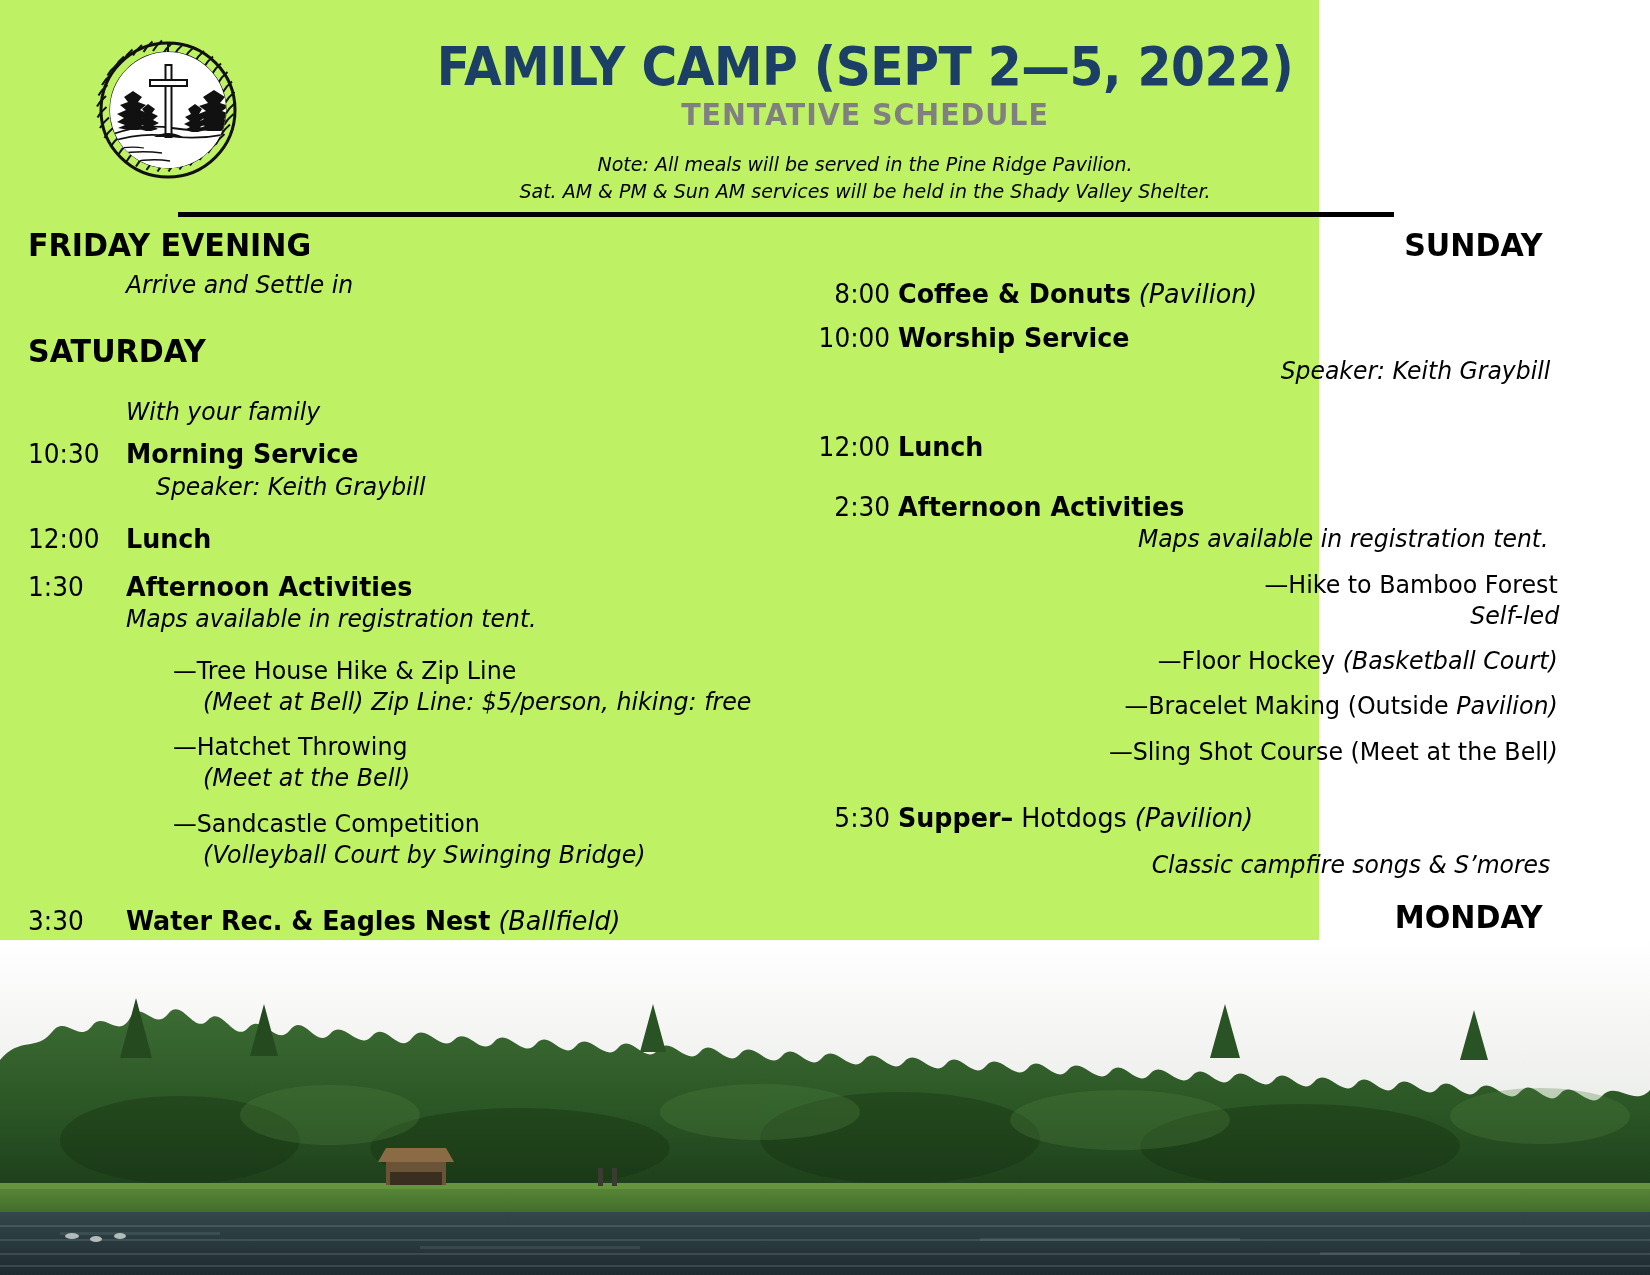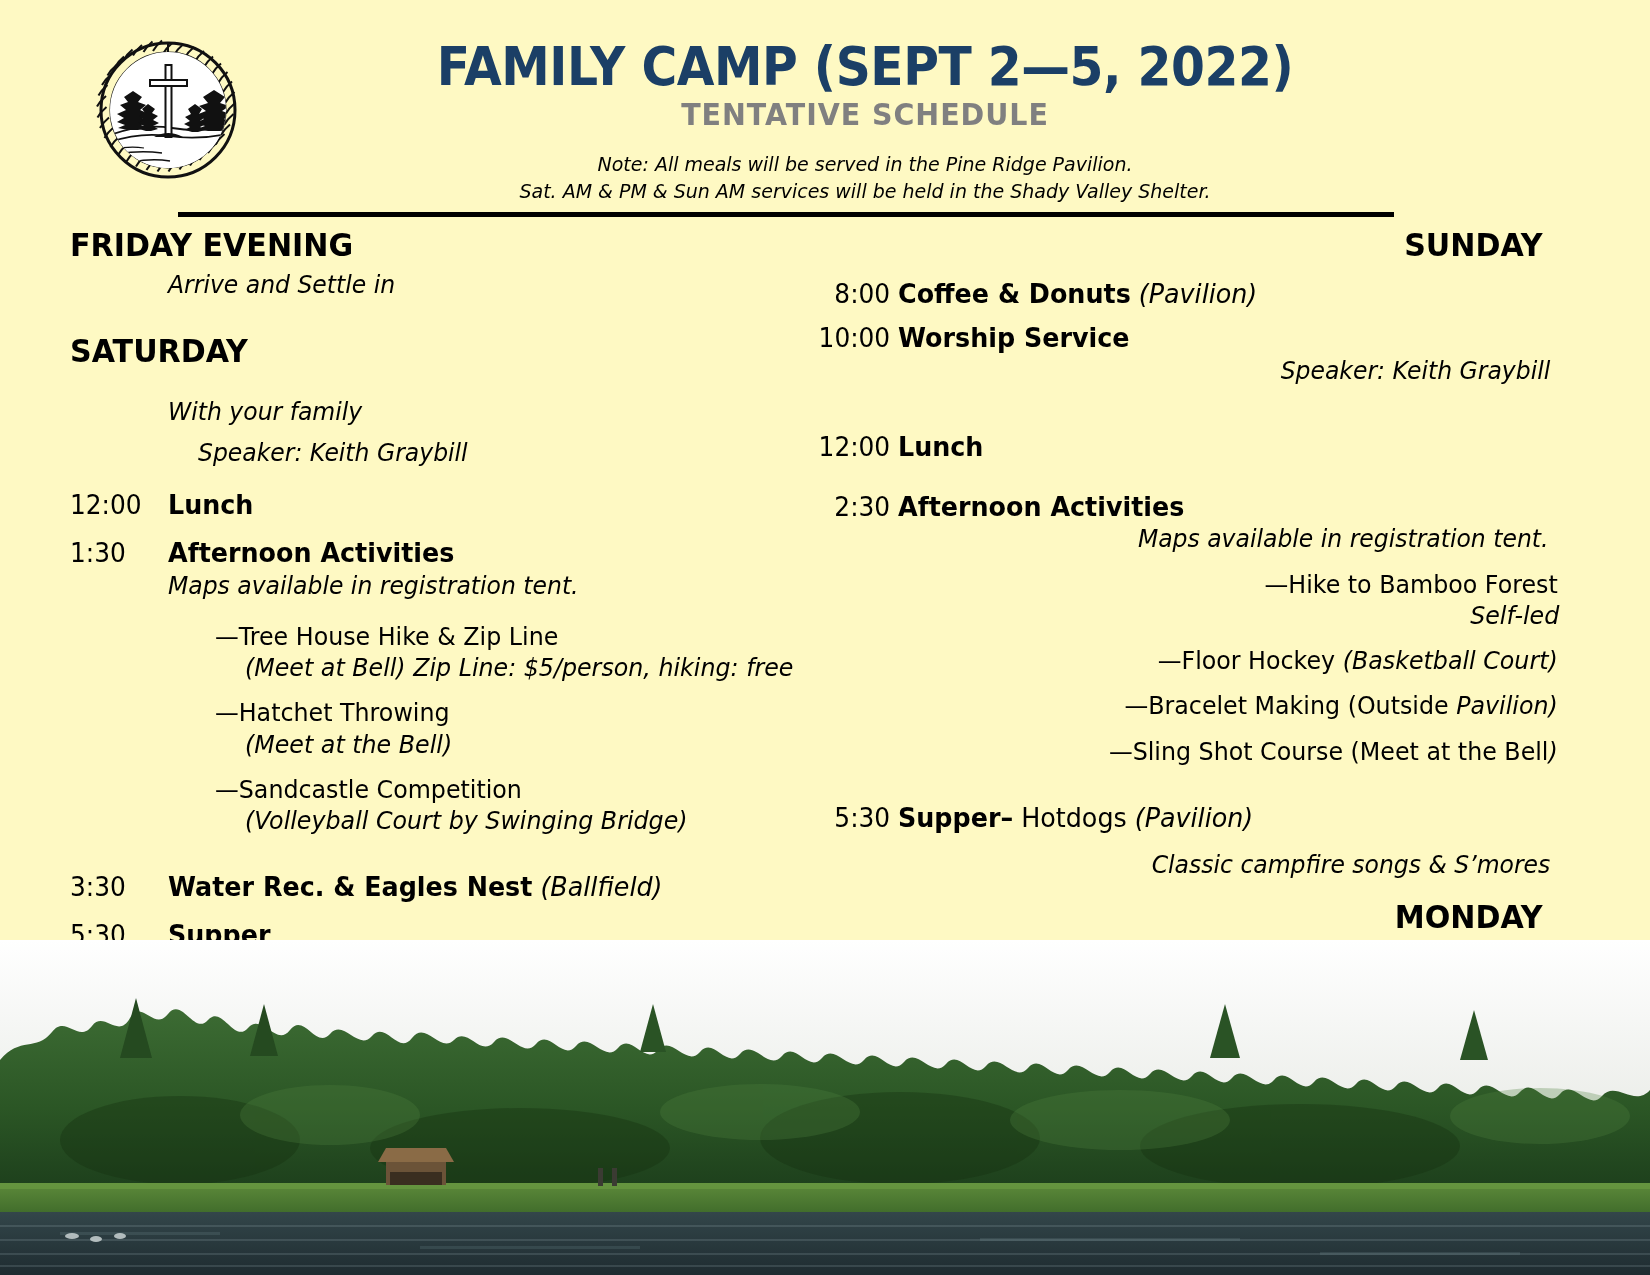--- a/index.html
+++ b/index.html
@@ -2,21 +2,21 @@
 <html><head>
 <meta charset="utf-8">
 <style>
   * { box-sizing: border-box; margin: 0; padding: 0; }
   html, body {
     width: 1650px; height: 1275px;
     background: #ffffff;
     font-family: "DejaVu Sans", sans-serif;
     overflow: hidden;
   }
-  .page { position: relative; width: 1650px; height: 1275px; background:#fef9c3; }
+  .page { position: relative; width: 1319px; height: 1275px; background:#bef264; }
 
   
   .header { position: relative; height: 220px; }
 
   .logo {
     position: absolute; left: 88px; top: 30px;
     width: 160px; height: 160px;
   }
   .logo svg { width: 100%; height: 100%; display:block; }
 
@@ -44,21 +44,21 @@
   .rule {
     position: absolute; left: 178px; top: 212px;
     width: 1216px; height: 5px; background: #000;
   }
 
   
   .columns {
     position: absolute; top: 228px; left: 0; width: 1650px;
     display: flex;
   }
-  .col-left  { width: 800px; padding-left: 70px; }
+  .col-left  { width: 800px; padding-left: 28px; }
   .col-right { width: 790px; padding-left: 0px; text-align: right; }
 
   .day-head {
     font-family: "DejaVu Sans", sans-serif;
     font-weight: 700; font-size: 32px; color:#000;
     letter-spacing: 0px; line-height: 1.1;
     transform: scaleX(0.94); transform-origin: left center;
     white-space: nowrap;
   }
 
@@ -231,20 +231,24 @@
       <div class="sp-6"></div>
       <div class="desc ind-1">Arrive and Settle in</div>
 
       <div class="sp-34"></div>
       <div class="day-head">SATURDAY</div>
 
       <div class="sp-26"></div>
       <div class="desc ind-1">With your family</div>
 
       <div class="sp-10"></div>
+      <div class="row">
+        <div class="time">10:30</div>
+        <div class="evt"><b>Morning Service</b></div>
+      </div>
       <div class="desc ind-2">Speaker:  Keith Graybill</div>
 
       <div class="sp-20"></div>
       <div class="row">
         <div class="time">12:00</div>
         <div class="evt"><b>Lunch</b></div>
       </div>
 
       <div class="sp-14"></div>
       <div class="row">

